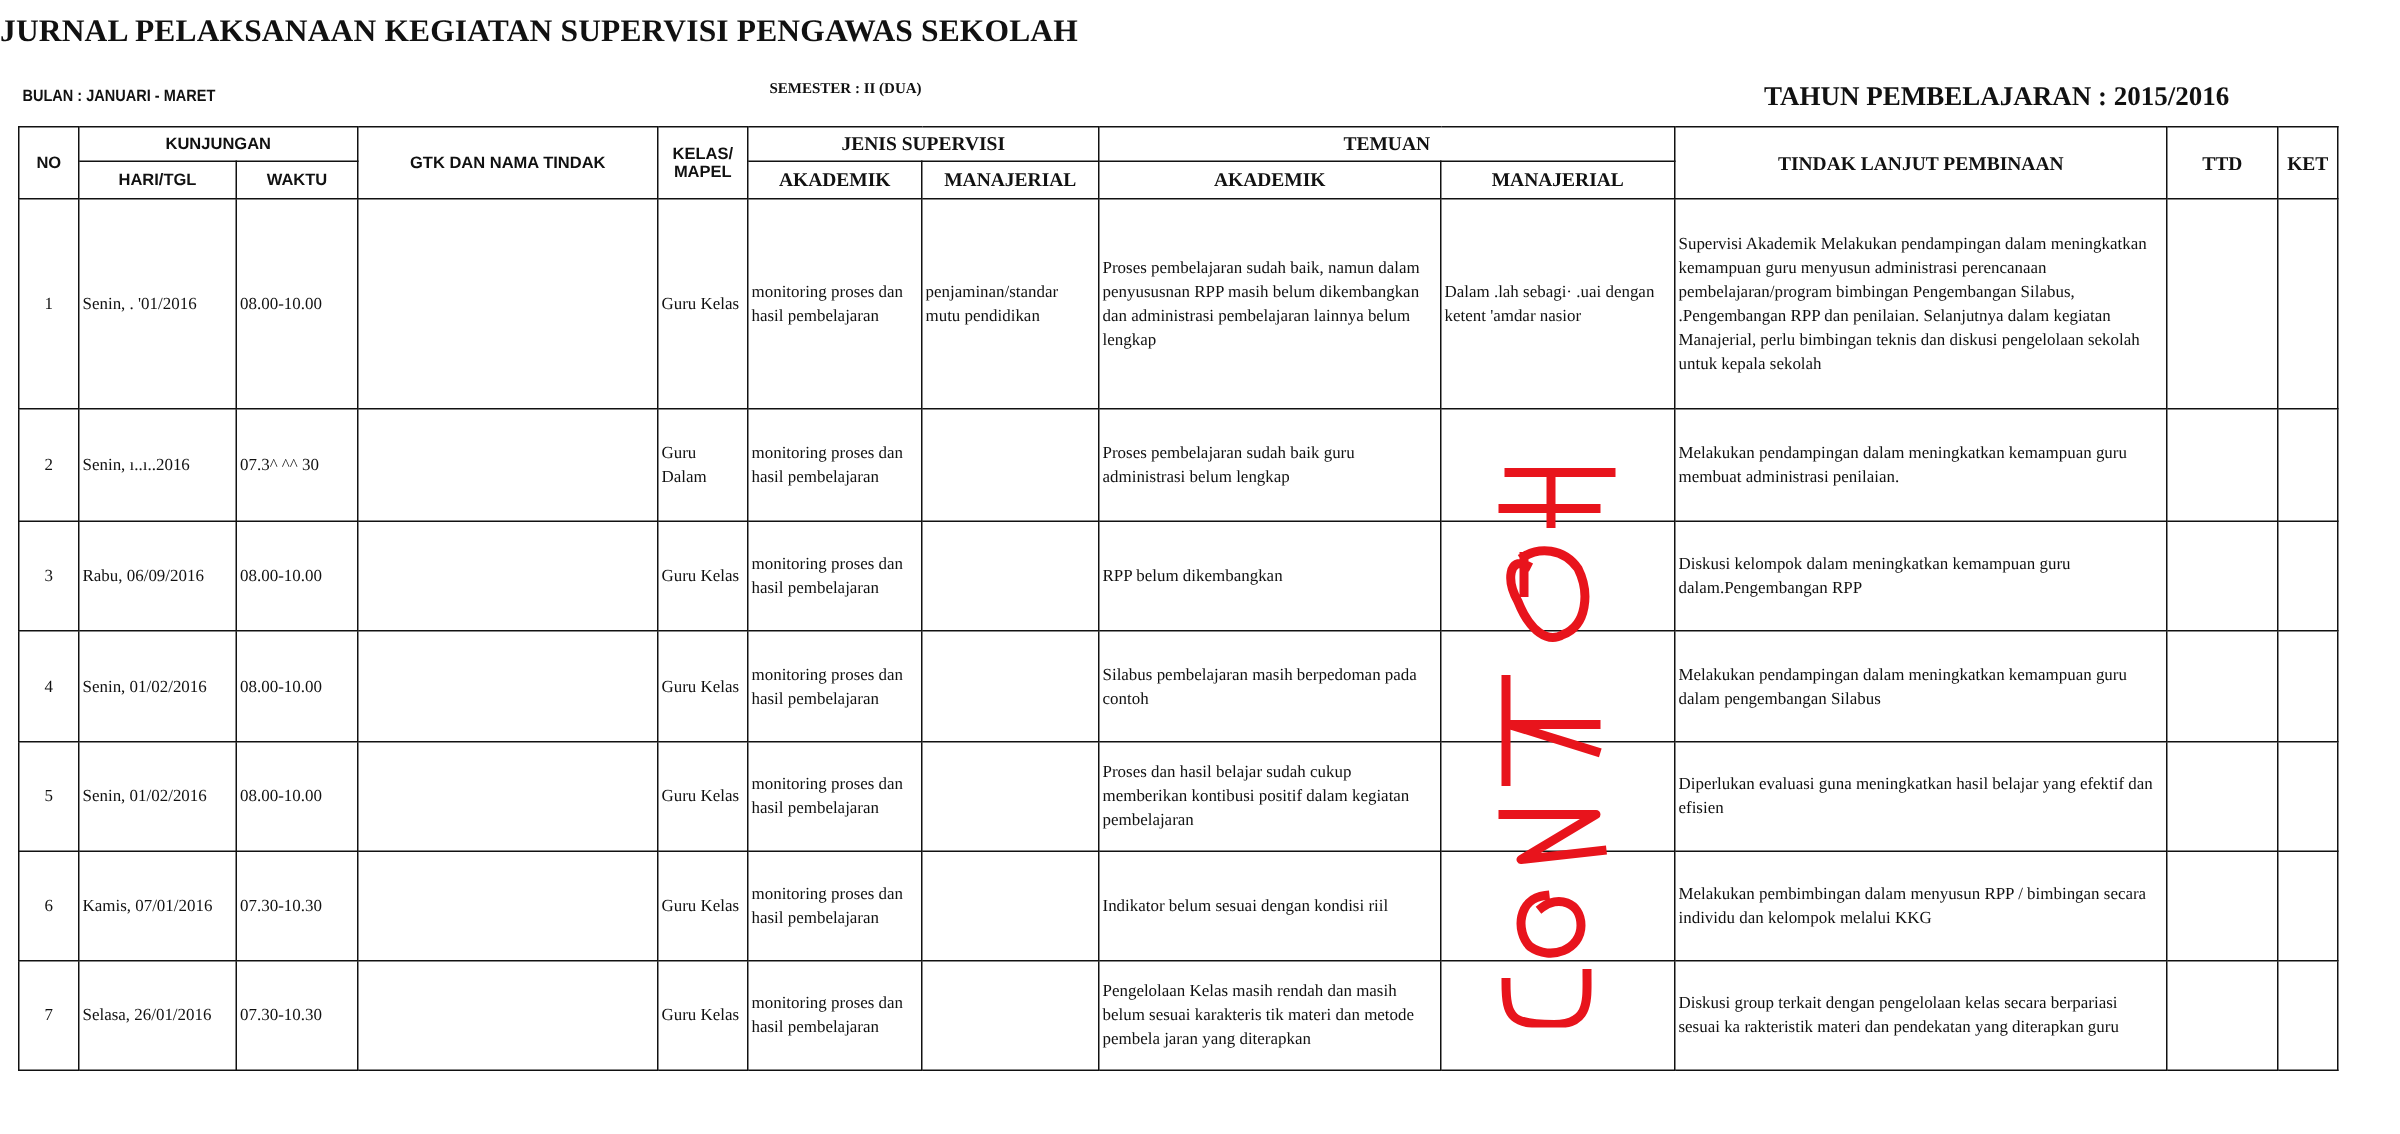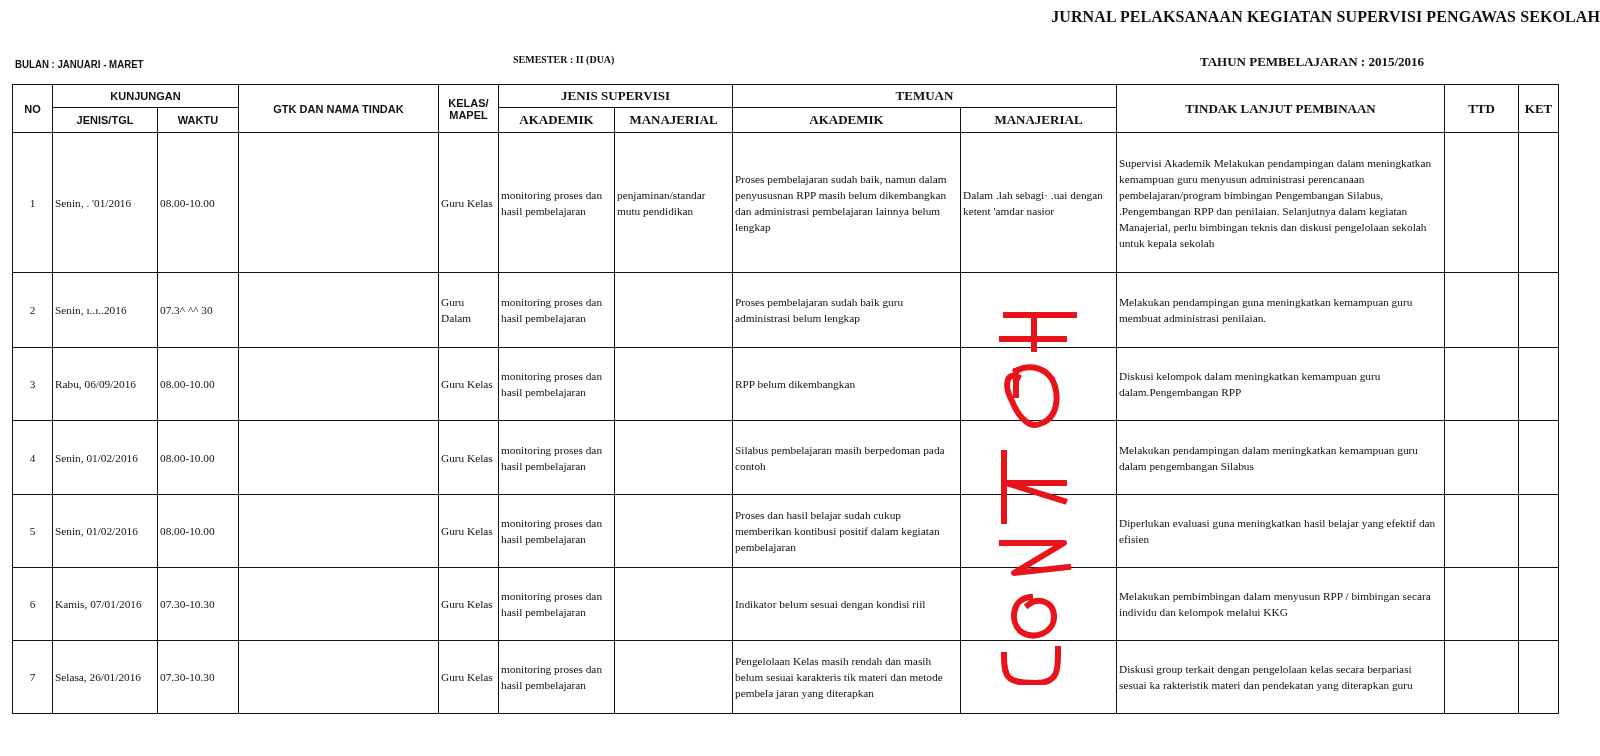--- a/index.html
+++ b/index.html
@@ -1,21 +1,21 @@
 <!DOCTYPE html>
 <html><head>
 <meta charset="utf-8">
 <style>
   html,body{margin:0;padding:0;background:#fff;}
   body{width:1600px;height:756px;position:relative;overflow:hidden;font-family:"Liberation Serif",serif;color:#111;}
-  .title{position:absolute;left:0;top:8px;width:1600px;text-align:right;font-family:"Liberation Serif",serif;font-weight:bold;font-size:16px;letter-spacing:0.1px;}
+  .title{position:absolute;left:0;top:8px;width:1600px;text-align:left;font-family:"Liberation Serif",serif;font-weight:bold;font-size:21px;letter-spacing:0.1px;}
   .meta{position:absolute;top:54px;font-weight:bold;}
   .meta.left{left:15px;font-family:"Liberation Sans",sans-serif;font-size:11px;top:58px;transform:scaleX(0.88);transform-origin:left;}
   .meta.mid{left:513px;font-size:10px;}
-  .meta.right{left:1200px;font-size:13px;}
+  .meta.right{left:1176px;font-size:18px;}
   table{position:absolute;left:12px;top:84px;border-collapse:collapse;table-layout:fixed;width:1546px;}
   td,th{border:1.5px solid #111;padding:0 2px;vertical-align:middle;}
   th{font-weight:bold;text-align:center;}
   th.sans{font-family:"Liberation Sans",sans-serif;font-size:11px;}
   th.serif{font-family:"Liberation Serif",serif;font-size:13px;}
   td{font-size:11.3px;line-height:16px;text-align:left;}
   td.no{text-align:center;}
   .hrow1 th{height:22px;}
   .hrow2 th{height:24px;}
   .stamp{position:absolute;left:998px;top:305px;width:80px;height:380px;pointer-events:none;}
@@ -49,21 +49,21 @@
       <th class="sans" colspan="2">KUNJUNGAN</th>
       <th class="sans" rowspan="2">GTK DAN NAMA TINDAK</th>
       <th class="sans" rowspan="2" style="width:60px;word-spacing:60px">KELAS/ MAPEL</th>
       <th class="serif" colspan="2">JENIS SUPERVISI</th>
       <th class="serif" colspan="2">TEMUAN</th>
       <th class="serif" rowspan="2">TINDAK LANJUT PEMBINAAN</th>
       <th class="serif" rowspan="2">TTD</th>
       <th class="serif" rowspan="2">KET</th>
     </tr>
     <tr class="hrow2">
-      <th class="sans">JENIS/TGL</th>
+      <th class="sans">HARI/TGL</th>
       <th class="sans">WAKTU</th>
       <th class="serif">AKADEMIK</th>
       <th class="serif">MANAJERIAL</th>
       <th class="serif">AKADEMIK</th>
       <th class="serif">MANAJERIAL</th>
     </tr>
   </thead>
   <tbody>
     <tr style="height:140px">
       <td class="no">1</td>
@@ -82,21 +82,21 @@
     <tr style="height:75px">
       <td class="no">2</td>
       <td>Senin, ı..ı..2016</td>
       <td>07.3^ ^^ 30</td>
       <td></td>
       <td>Guru Dalam</td>
       <td>monitoring proses dan  hasil pembelajaran</td>
       <td></td>
       <td>Proses pembelajaran sudah baik guru administrasi belum lengkap</td>
       <td></td>
-      <td>Melakukan pendampingan guna meningkatkan kemampuan guru membuat administrasi penilaian.</td>
+      <td>Melakukan pendampingan dalam meningkatkan kemampuan guru membuat administrasi penilaian.</td>
       <td></td>
       <td></td>
     </tr>
     <tr style="height:73px">
       <td class="no">3</td>
       <td>Rabu, 06/09/2016</td>
       <td>08.00-10.00</td>
       <td></td>
       <td>Guru Kelas</td>
       <td>monitoring proses dan  hasil pembelajaran</td>

